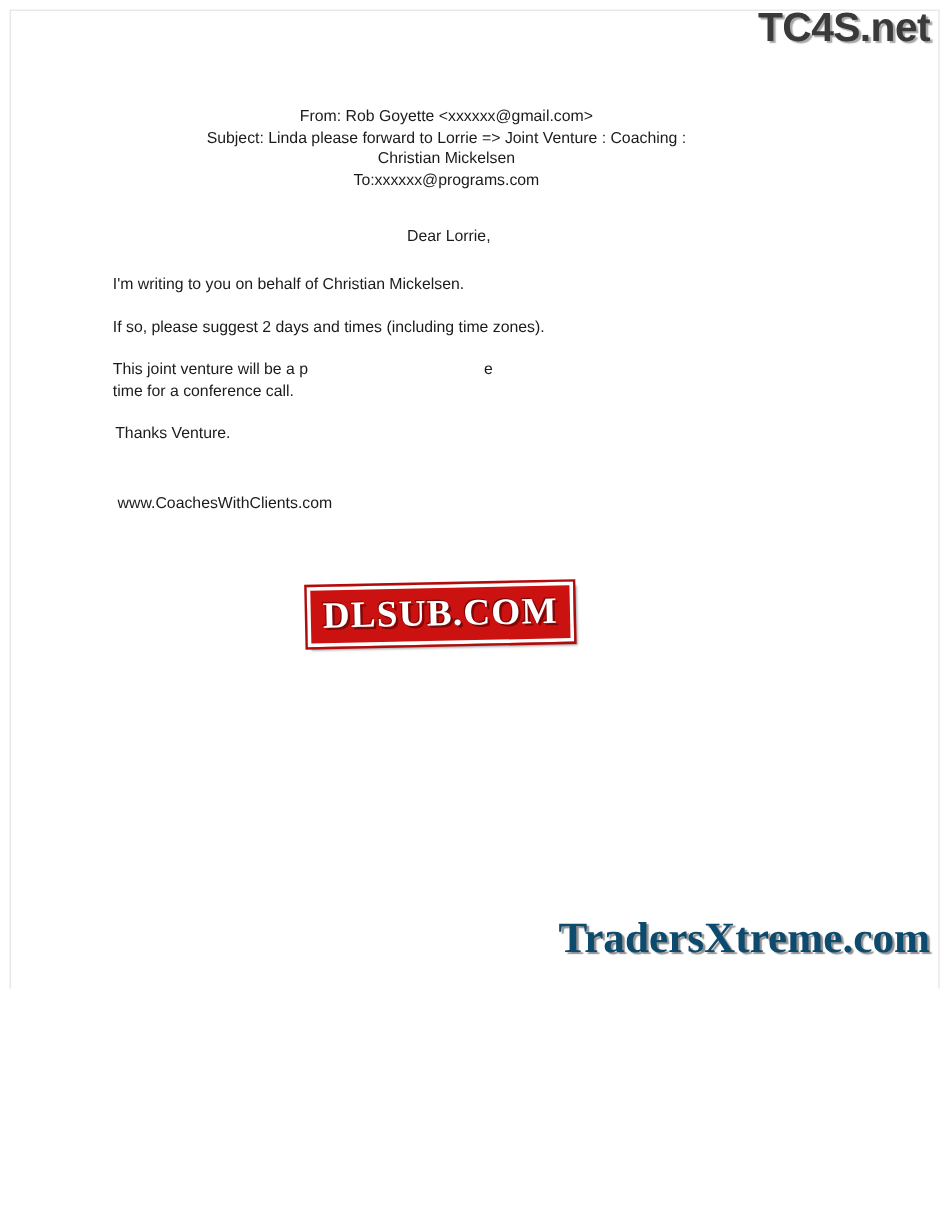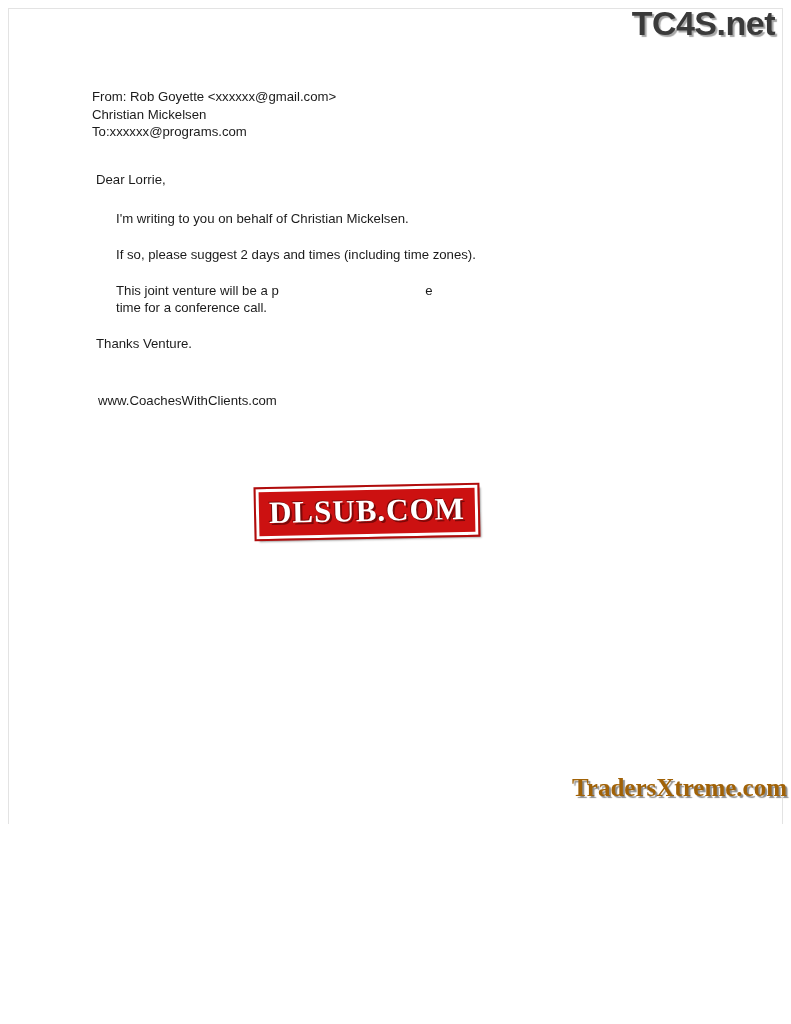--- a/index.html
+++ b/index.html
@@ -48,34 +48,36 @@
     position: absolute;
     left: 92px;
     top: 88px;
     width: 560px;
     font-size: 13.2px;
     line-height: 17.6px;
     color: #1b1b1b;
   }
   .header-block {
     margin: 0 0 30px 0;
+    text-align: center;
   }
   .header-block .hline {
     margin: 0;
     white-space: pre-wrap;
   }
   .salutation {
     margin: 0 0 22px 4px;
+    text-align: center;
   }
   .para {
     margin: 0 0 18px 4px;
     white-space: pre-wrap;
   }
   .para.indent {
-    margin-left: 24px;
+    margin-left: 2px;
   }
   .sign-off {
     margin: 0 0 40px 4px;
   }
   .signature {
     margin: 0 0 0 6px;
   }
   .signature .sline {
     margin: 0;
   }
@@ -98,43 +100,44 @@
     font-weight: bold;
     color: #ffffff;
     letter-spacing: 1px;
     text-shadow: 2px 2px 0 #7c0808, -1px -1px 0 #7c0808;
     white-space: nowrap;
   }
 
   
   .brand-bottom {
     position: absolute;
-    right: 4px;
+    right: 16px;
     bottom: 22px;
     font-family: "Liberation Serif", serif;
-    font-size: 25px;
+    font-size: 36px;
     font-weight: bold;
-    color: #a16207;
+    color: #0c4a6e;
     text-shadow: 2px 2px 1px rgba(0,0,0,0.45);
     white-space: nowrap;
   }
 </style>
 </head>
 <body>
 
 <div class="page">
 
   <div class="page-border"></div>
 
   <div class="brand-top">TC4S.net</div>
 
   <div class="letter">
 
     <div class="header-block">
       <p class="hline">From: Rob Goyette &lt;xxxxxx@gmail.com&gt;</p>
+      <p class="hline">Subject: Linda please forward to Lorrie =&gt; Joint Venture : Coaching :</p>
       <p class="hline">Christian Mickelsen</p>
       <p class="hline">To:xxxxxx@programs.com</p>
     </div>
 
     <p class="salutation">Dear Lorrie,</p>
 
     <p class="para indent">I'm writing to you on behalf of Christian Mickelsen.</p>
     <p class="para indent">If so, please suggest 2 days and times (including time zones).</p>
     <p class="para indent">This joint venture will be a p                                        e
 time for a conference call.</p>

